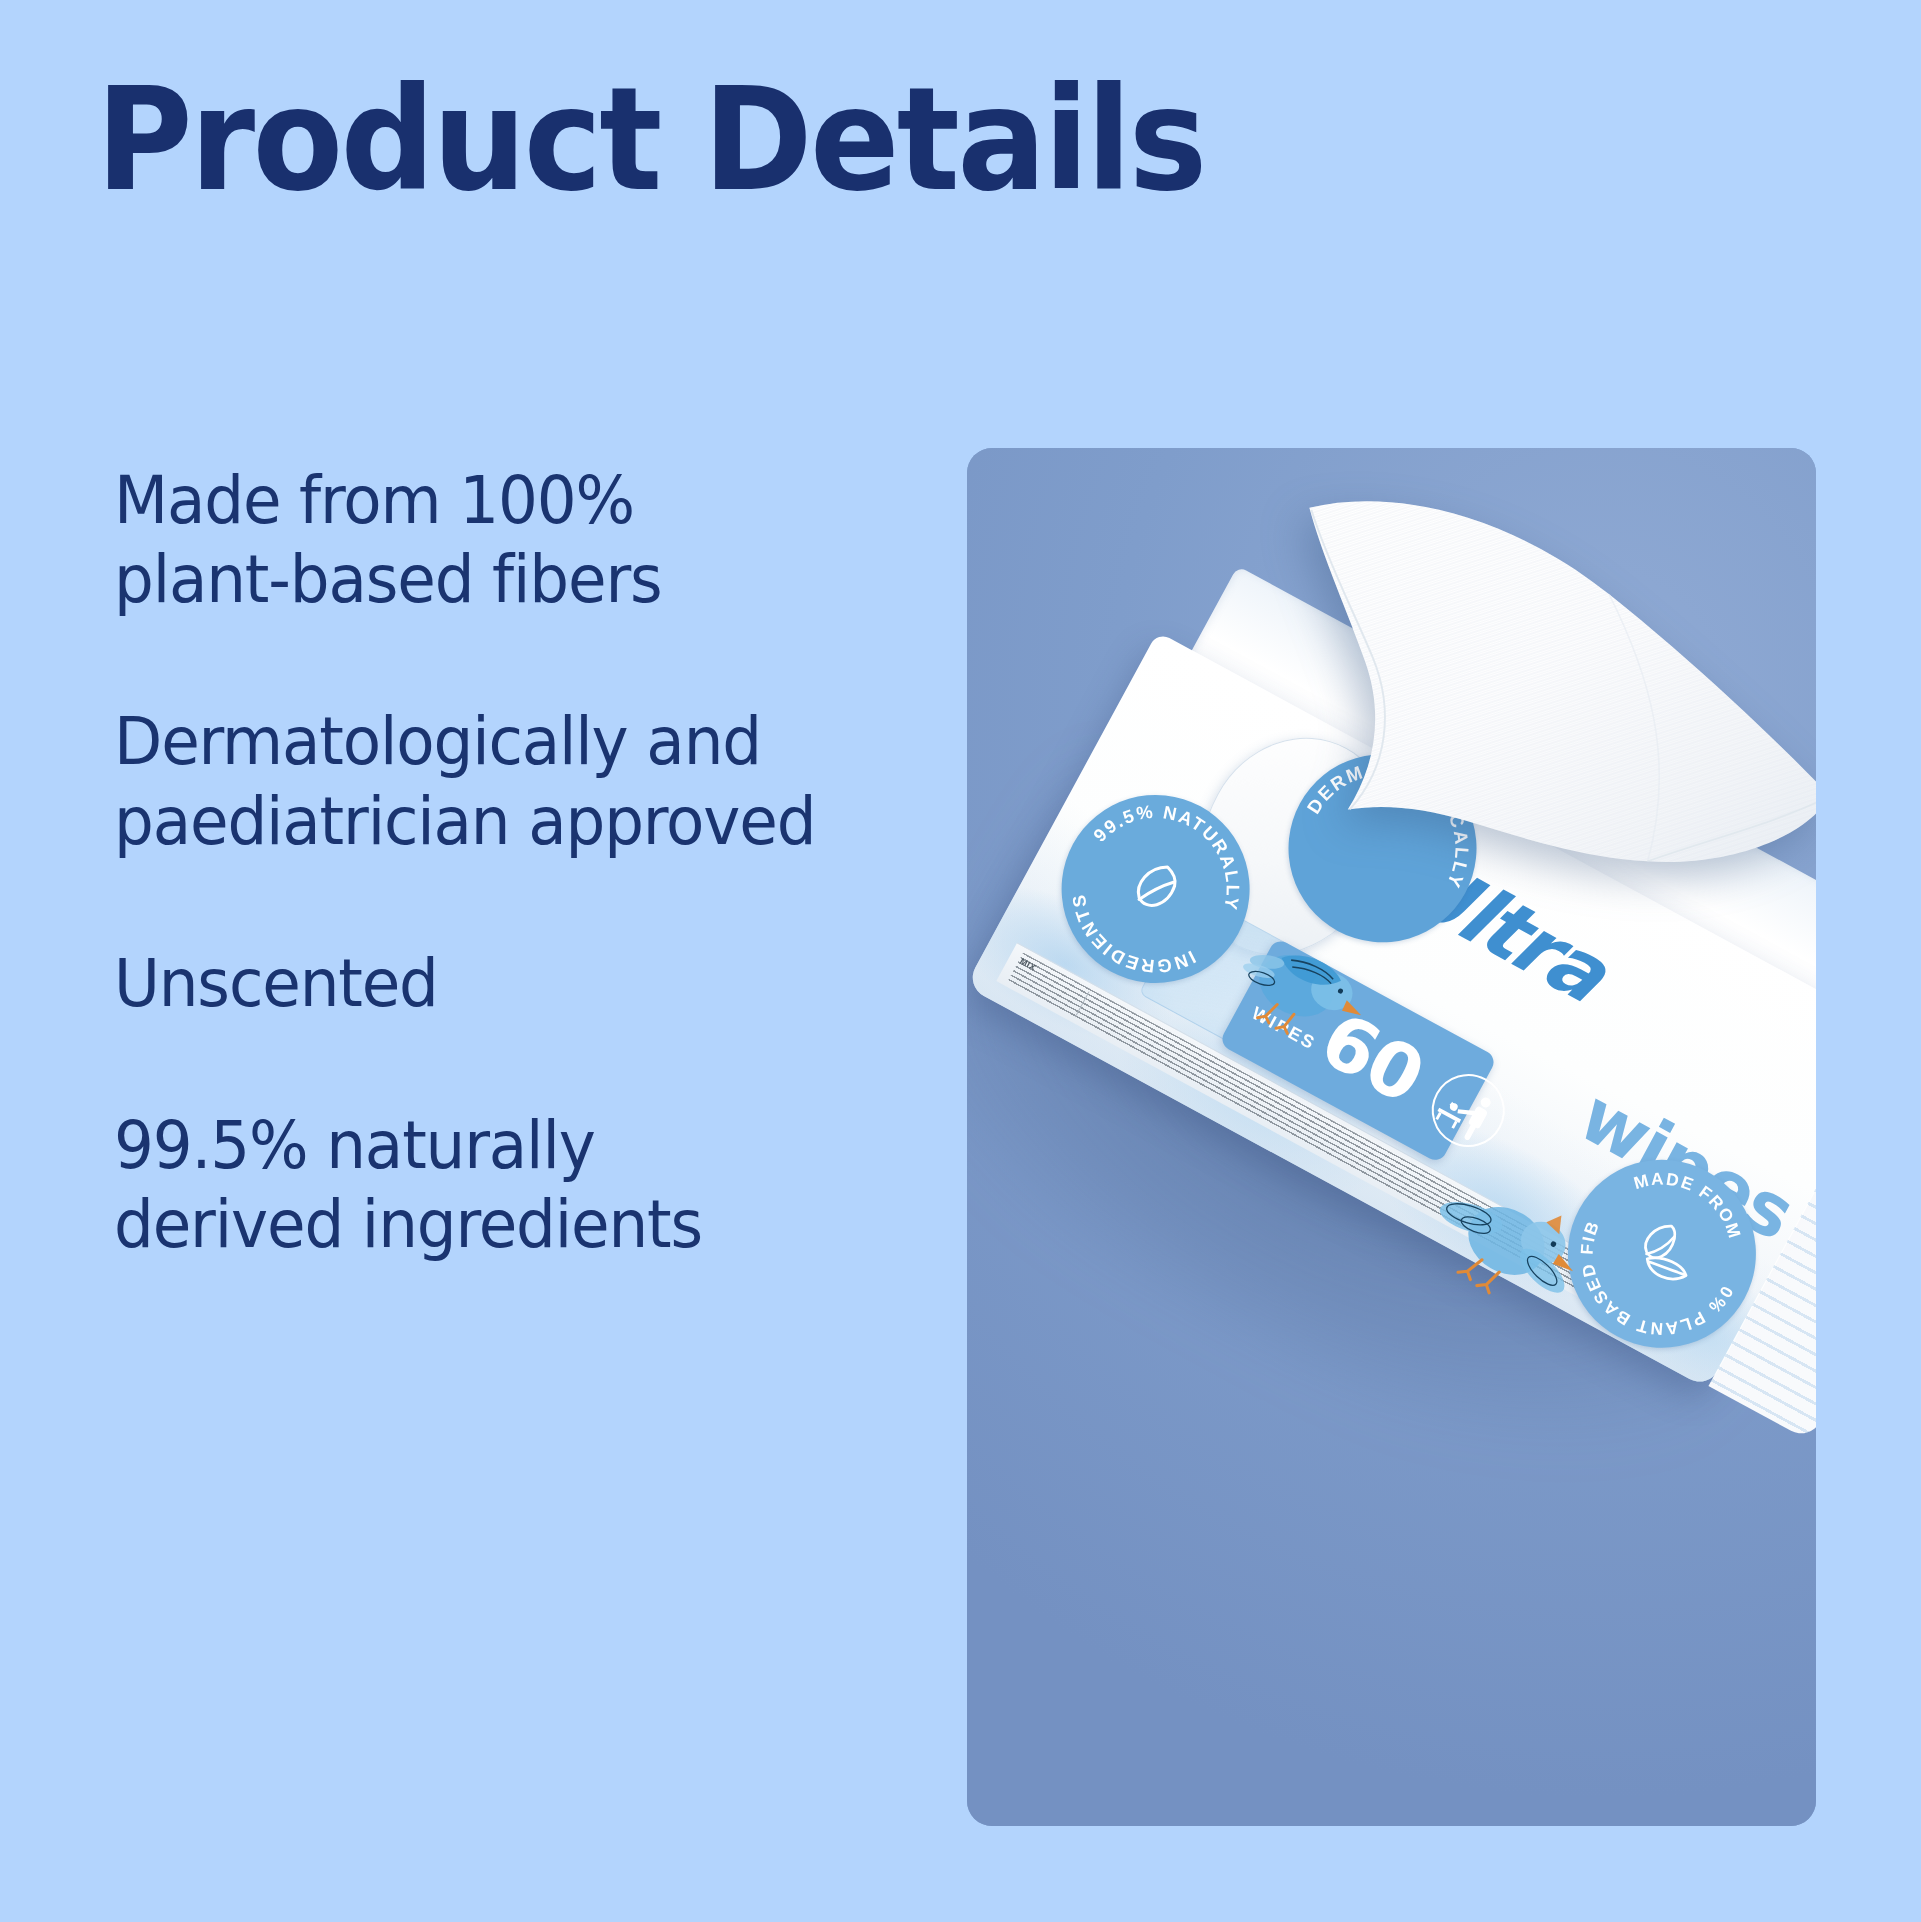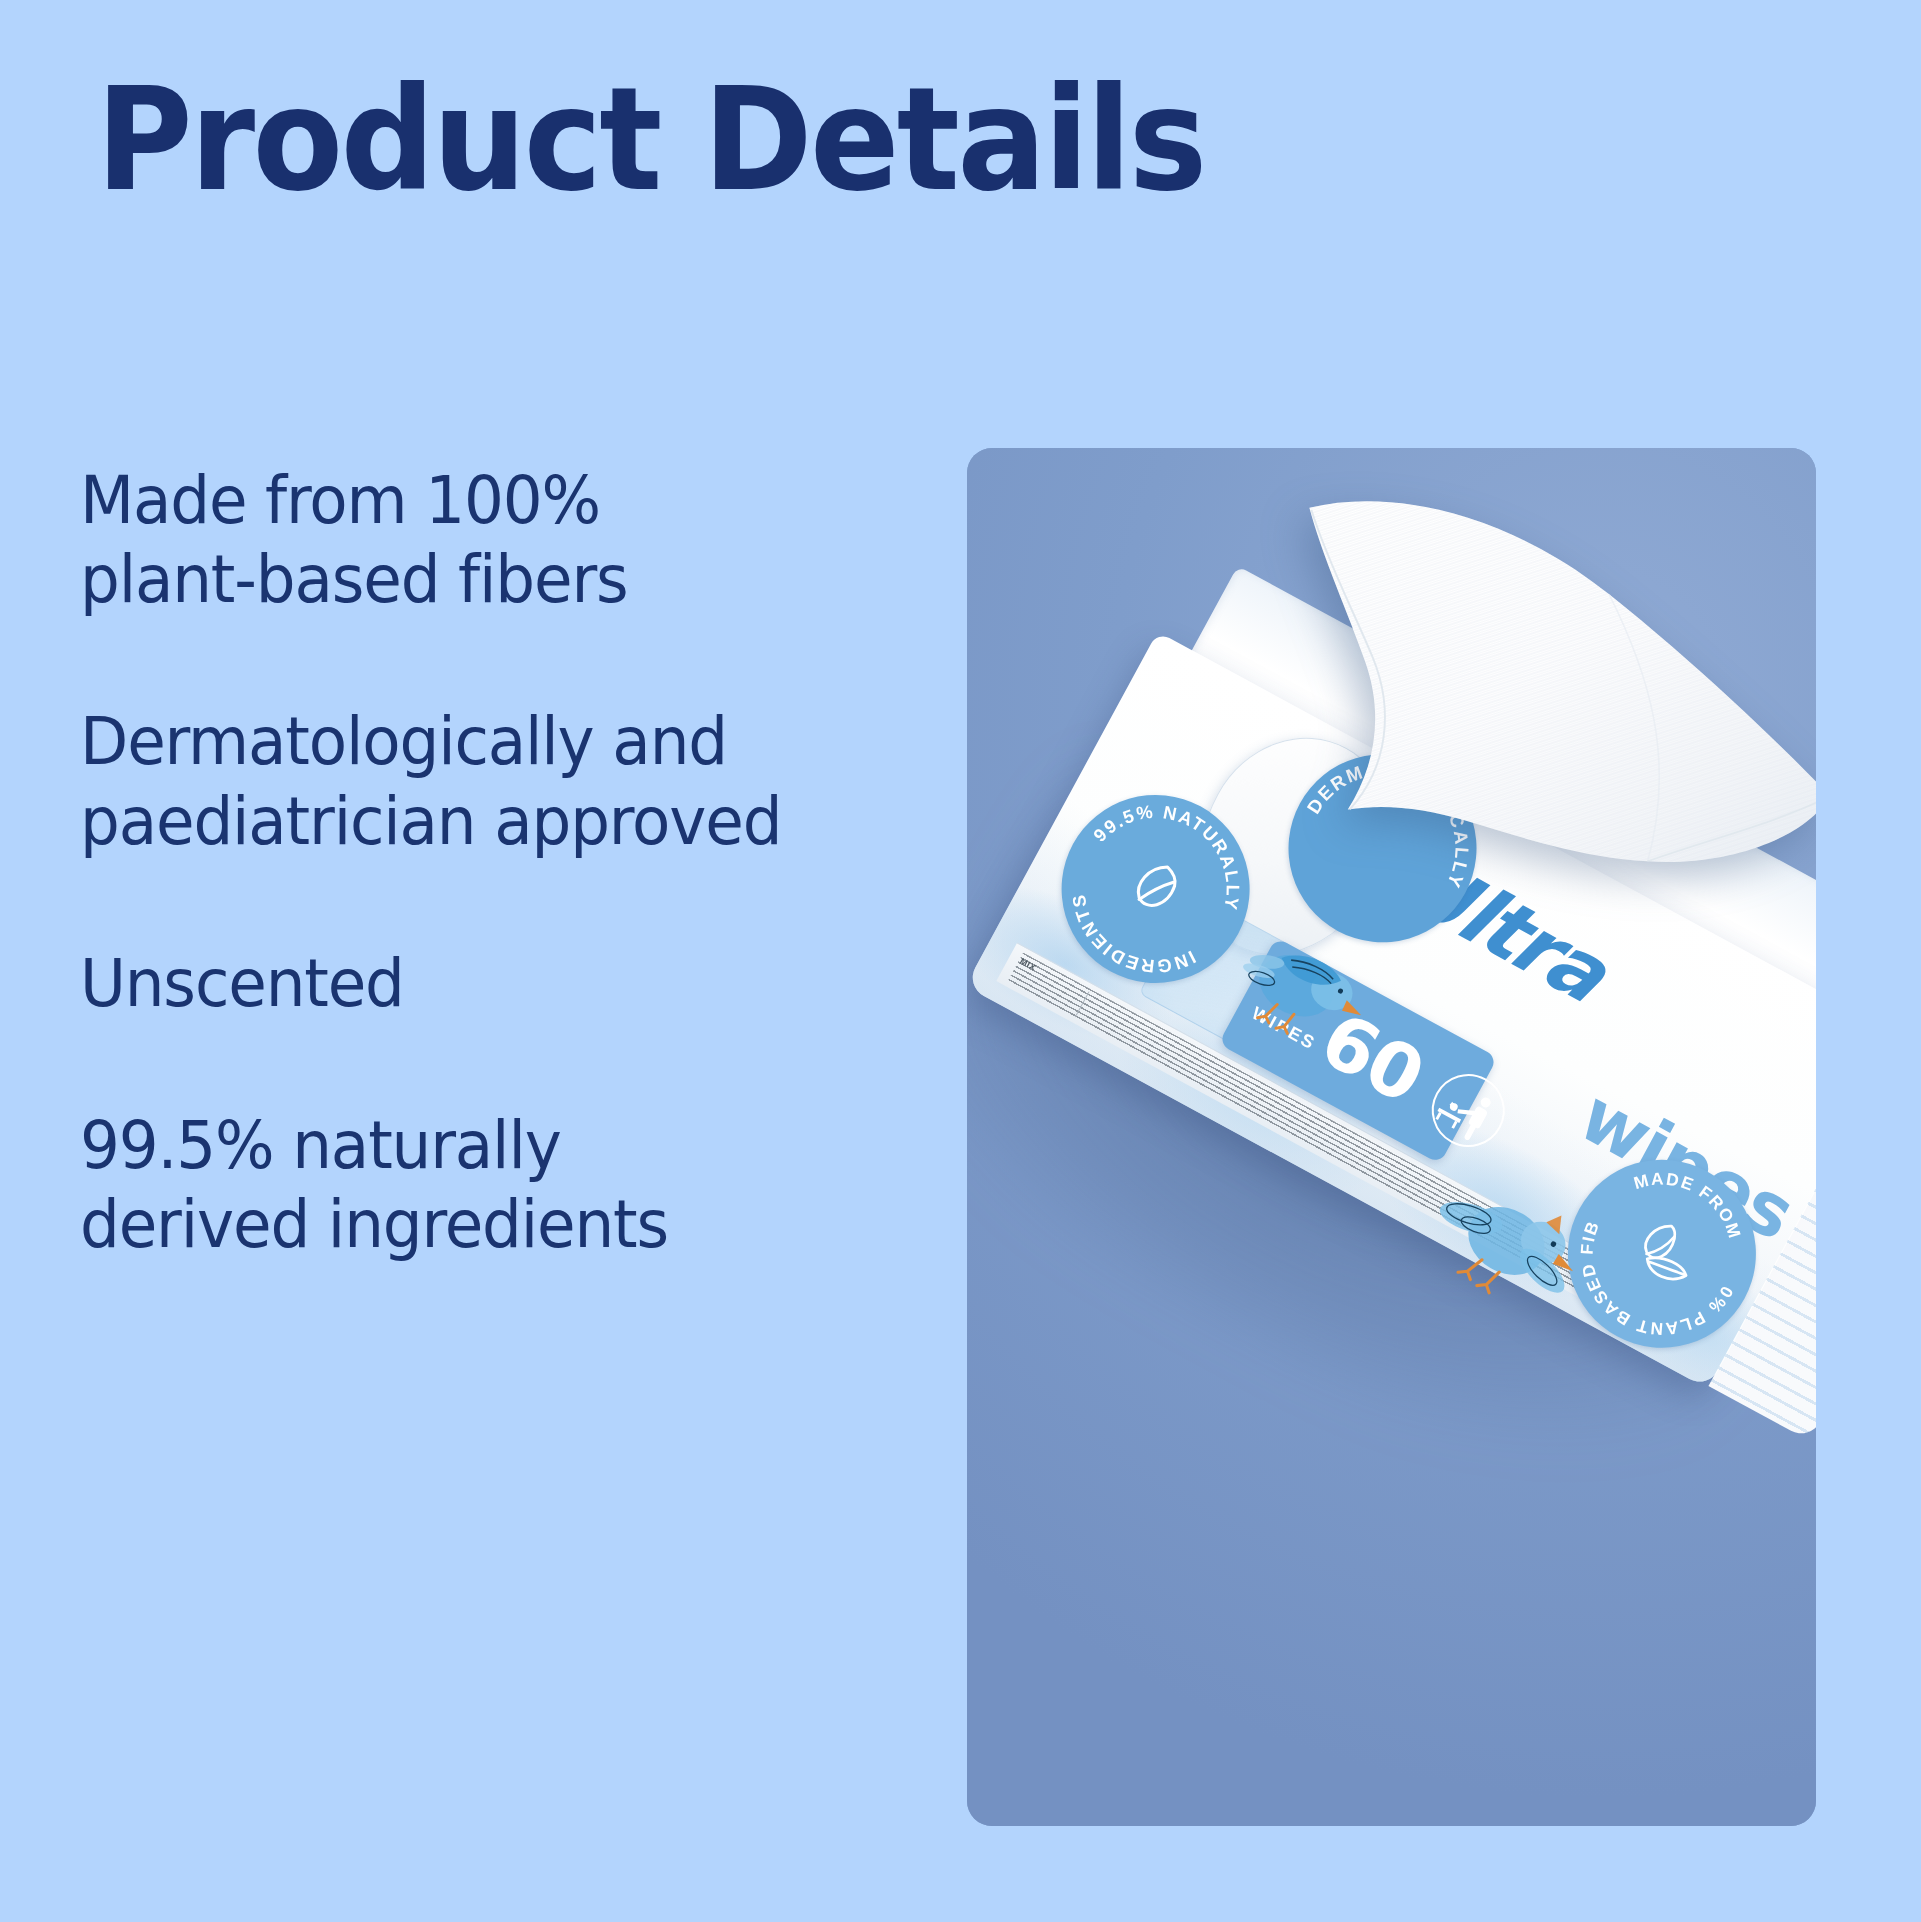--- a/index.html
+++ b/index.html
@@ -27,21 +27,21 @@
     letter-spacing:-2.9px;
     color:#19306e;
     transform:scaleX(0.93);
     transform-origin:left top;
     white-space:nowrap;
   }
 
   
   .features {
     position:absolute;
-    left:80px;
+    left:114px;
     top:461px;
     width:788px;
   }
   .feature-item {
     color:#1a3470;
     font-family:"DejaVu Sans", sans-serif;
     font-size:66px;
     line-height:1.20;
     font-weight:400;
     letter-spacing:-1.2px;

